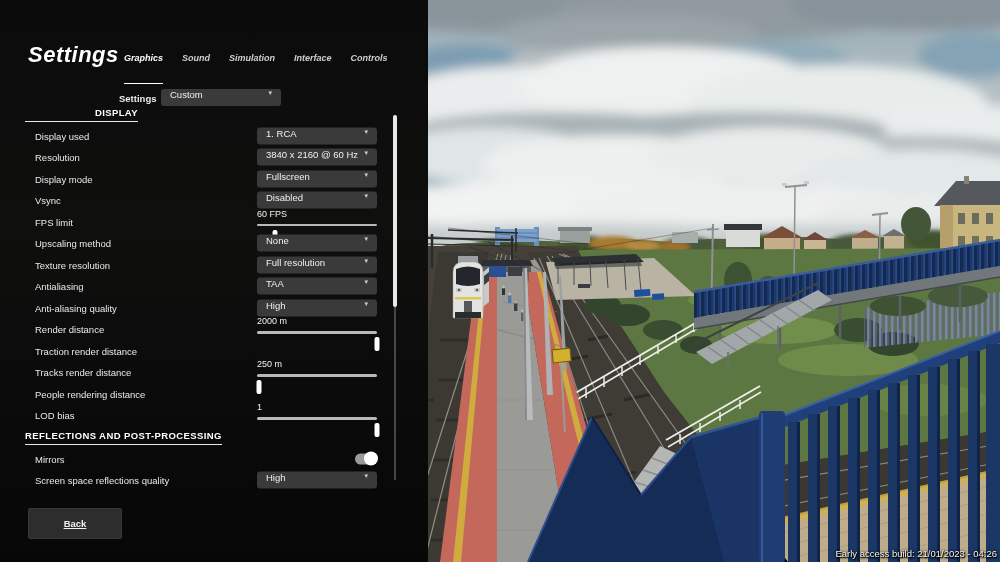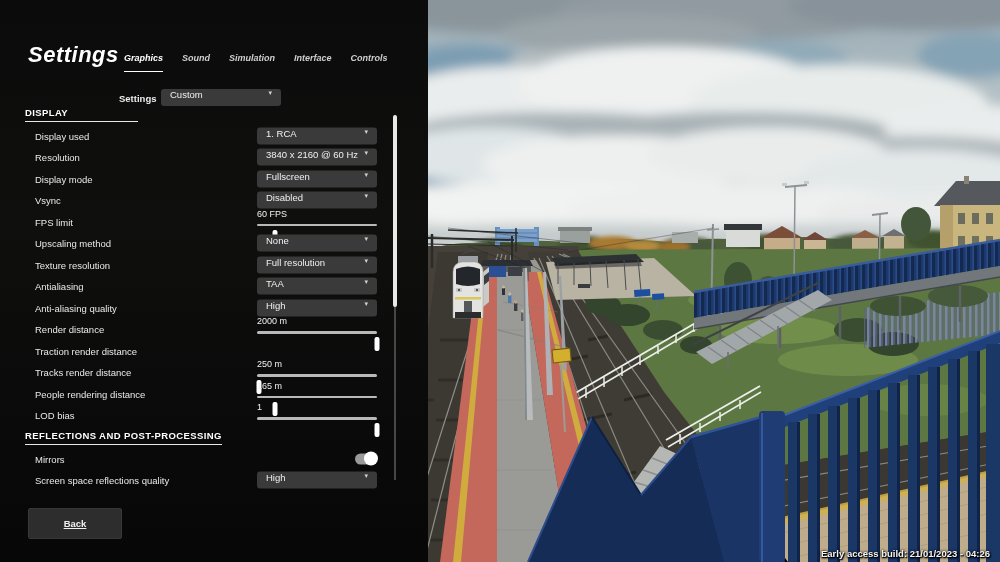--- a/index.html
+++ b/index.html
@@ -4,53 +4,53 @@
 <style>
   html,body{margin:0;padding:0;background:#000;}
   body{width:1000px;height:562px;overflow:hidden;position:relative;
        font-family:"Liberation Sans",sans-serif;-webkit-font-smoothing:antialiased;}
   
   .panel{position:absolute;left:0;top:0;width:428px;height:562px;z-index:2;
          background:linear-gradient(180deg,#0b0b0b 0%,#0f0f0e 40%,#0a0a0a 75%,#070707 100%);}
   .title{position:absolute;left:28px;top:42px;font-size:22px;font-weight:bold;font-style:italic;
          color:#fff;letter-spacing:.5px;}
   .tabs{position:absolute;left:124px;top:53px;display:flex;gap:19px;}
-  .tab{font-size:9px;font-weight:bold;font-style:italic;color:#cfcfcf;padding-bottom:8px;cursor:pointer;
+  .tab{font-size:9px;font-weight:bold;font-style:italic;color:#cfcfcf;padding-bottom:20px;cursor:pointer;
        border-bottom:1.5px solid transparent;}
   .tab.active{color:#fff;border-bottom-color:#fff;}
   .preset-label{position:absolute;left:119px;top:93px;font-size:9.5px;font-weight:bold;color:#ececec;}
   .preset-dd{position:absolute;left:161px;top:89px;width:120px;}
   .dd{background:#3a3a3a;border-radius:3px;color:#f0f0f0;font-size:9.5px;height:17px;
       display:flex;align-items:flex-start;justify-content:space-between;padding:0 9px;
       box-sizing:border-box;cursor:pointer;font-weight:500;white-space:nowrap;}
   .dd .caret{font-size:7px;color:#cfcfcf;margin-left:4px;}
   .list{position:absolute;left:0;top:103px;width:392px;}
   .sec-h{margin:3px 0 3px 25px;line-height:10px;}
   .sec-h span{display:inline-block;min-width:113px;border-bottom:1px solid #e8e8e8;
-              padding-bottom:3px;font-size:9.5px;font-weight:bold;color:#fff;letter-spacing:.4px;}
+              padding-bottom:3px;font-size:9.5px;font-weight:bold;color:#fff;letter-spacing:.4px;text-align:right;}
   .row{position:relative;height:21.5px;}
   .row-label{position:absolute;left:35px;top:50%;transform:translateY(-50%);
              font-size:9.5px;color:#e9e9e9;white-space:nowrap;}
   .ctrl{position:absolute;left:257px;width:120px;top:50%;transform:translateY(-50%);}
   .slider{position:relative;height:20px;}
   .s-val{position:absolute;top:-3px;width:100%;text-align:left;font-size:9px;color:#f2f2f2;}
   .s-track{position:absolute;left:0;right:0;top:12px;height:2.5px;background:#b9b9b9;border-radius:2px;cursor:pointer;}
   .s-handle{position:absolute;top:6px;width:5px;height:14px;background:#fff;border-radius:2px;
             transform:translateX(-50%);cursor:pointer;box-shadow:0 0 2px rgba(0,0,0,.8);}
   .toggle-wrap{display:flex;justify-content:flex-end;}
   .toggle{width:22px;height:11px;background:#9a9a9a;border-radius:6px;position:relative;cursor:pointer;}
   .knob{position:absolute;right:-1px;top:-1.5px;width:14px;height:14px;background:#fff;border-radius:50%;}
   .back-btn{position:absolute;left:28px;top:508px;width:94px;height:31px;background:#2d2d2d;
             border:1px solid #383838;border-radius:2px;color:#f0f0f0;font-size:9.5px;font-weight:bold;
             display:flex;align-items:center;justify-content:center;cursor:pointer;box-sizing:border-box;text-decoration:underline;}
   .sb-track{position:absolute;left:394px;top:115px;width:1.5px;height:365px;background:#474747;}
   .sb-thumb{position:absolute;left:393px;top:115px;width:3.5px;height:192px;background:#e9e9e9;border-radius:2px;cursor:pointer;}
   
   .scene{position:absolute;left:428px;top:0;width:572px;height:562px;z-index:1;}
-  .status{position:absolute;right:10px;bottom:3px;z-index:3;font-size:9.5px;font-weight:bold;color:#f4f4f4;
+  .status{position:absolute;right:3px;bottom:3px;z-index:3;font-size:9.5px;font-weight:normal;color:#f4f4f4;
           text-shadow:0 1px 2px #000,0 0 3px #000,1px 1px 1px #000;}
 </style>
 </head>
 <body>
 
 <div class="panel">
   <div class="title">Settings</div>
   <div class="tabs">
       <span class="tab active">Graphics</span>
       <span class="tab">Sound</span>
@@ -168,28 +168,20 @@
           <div class="slider">
             <div class="s-val">250 m</div>
             <div class="s-track">
               <div class="s-handle" style="left: 2%;"></div>
             </div>
           </div>
         </div>
       </div>
       <div class="row">
         <span class="row-label">People rendering distance</span>
-        <div class="ctrl">
-          <div class="slider">
-            <div class="s-val">165 m</div>
-            <div class="s-track">
-              <div class="s-handle" style="left: 15%;"></div>
-            </div>
-          </div>
-        </div>
       </div>
       <div class="row">
         <span class="row-label">LOD bias</span>
         <div class="ctrl">
           <div class="slider">
             <div class="s-val">1</div>
             <div class="s-track">
               <div class="s-handle" style="left: 100%;"></div>
             </div>
           </div>

